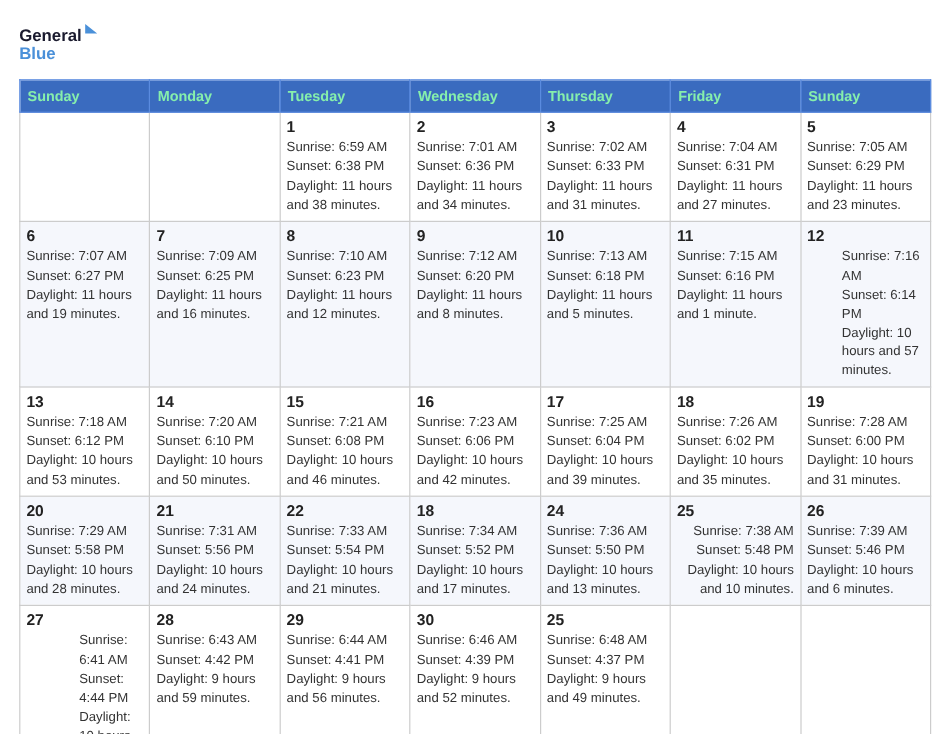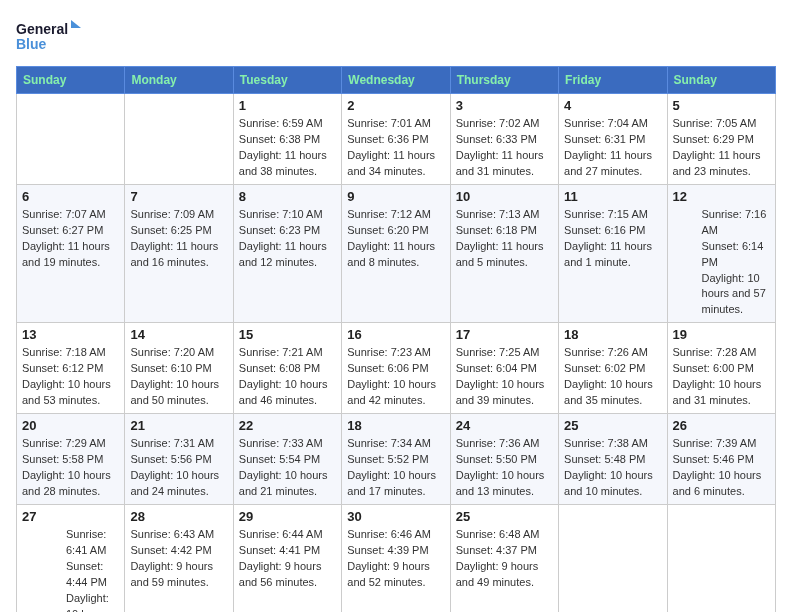--- a/index.html
+++ b/index.html
@@ -255,21 +255,21 @@
 Daylight: 10 hours and 17 minutes.</div>
         </td>
         <td>
           <div class="day-number">24</div>
           <div class="day-info" style="white-space: pre-line;">Sunrise: 7:36 AM
 Sunset: 5:50 PM
 Daylight: 10 hours and 13 minutes.</div>
         </td>
         <td>
           <div class="day-number">25</div>
-          <div class="day-info" style="white-space: pre-line;">Sunrise: 7:38 AM
+          <div class="day-info" style="white-space: pre-line; text-align: right;">Sunrise: 7:38 AM
 Sunset: 5:48 PM
 Daylight: 10 hours and 10 minutes.</div>
         </td>
         <td>
           <div class="day-number">26</div>
           <div class="day-info" style="white-space: pre-line;">Sunrise: 7:39 AM
 Sunset: 5:46 PM
 Daylight: 10 hours and 6 minutes.</div>
         </td>
       </tr>

